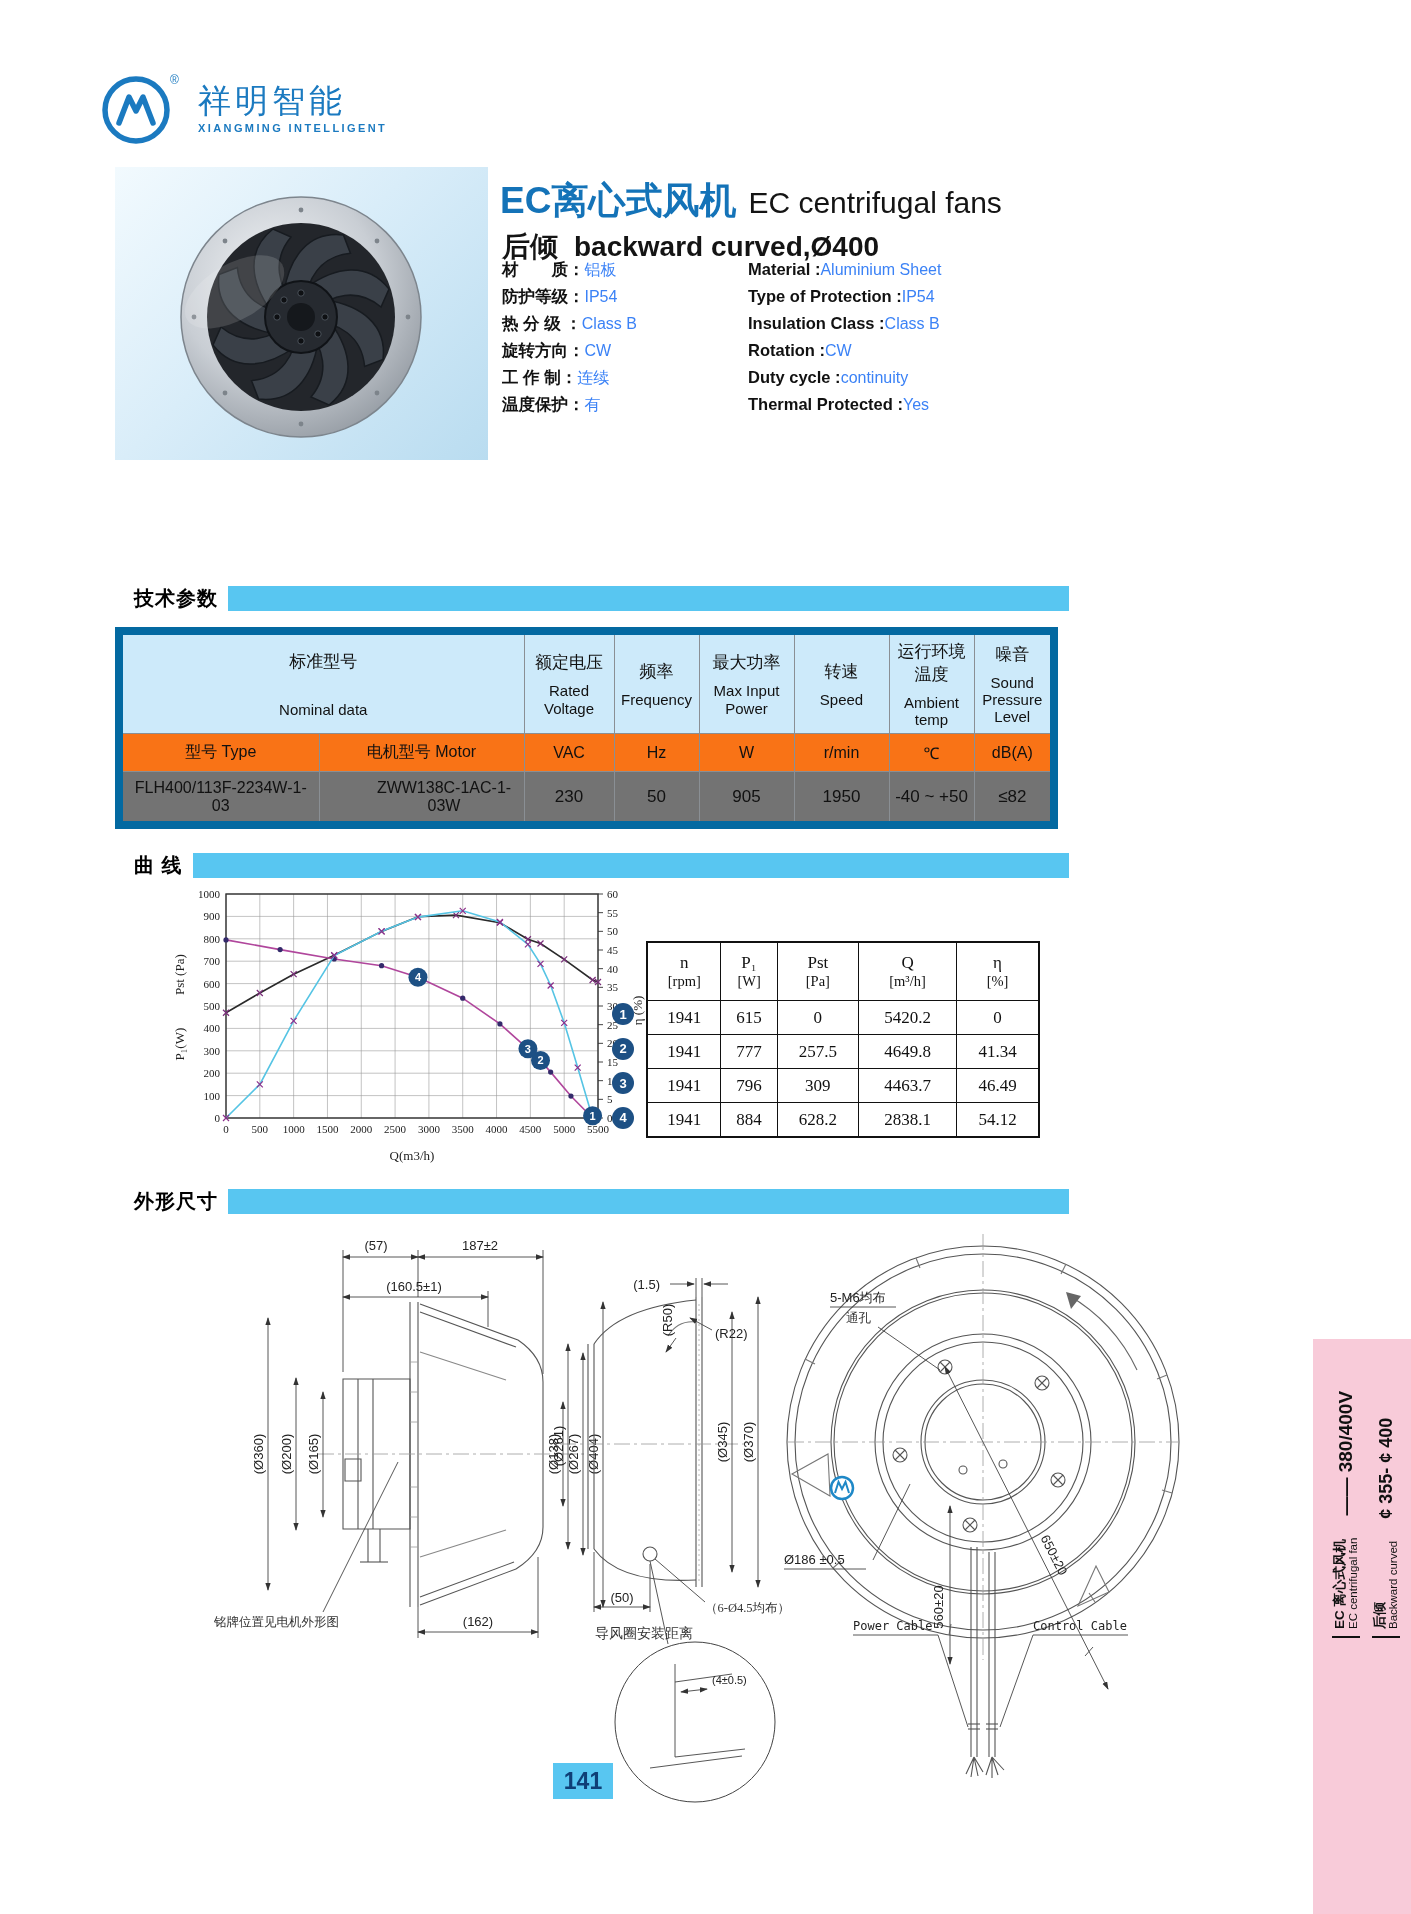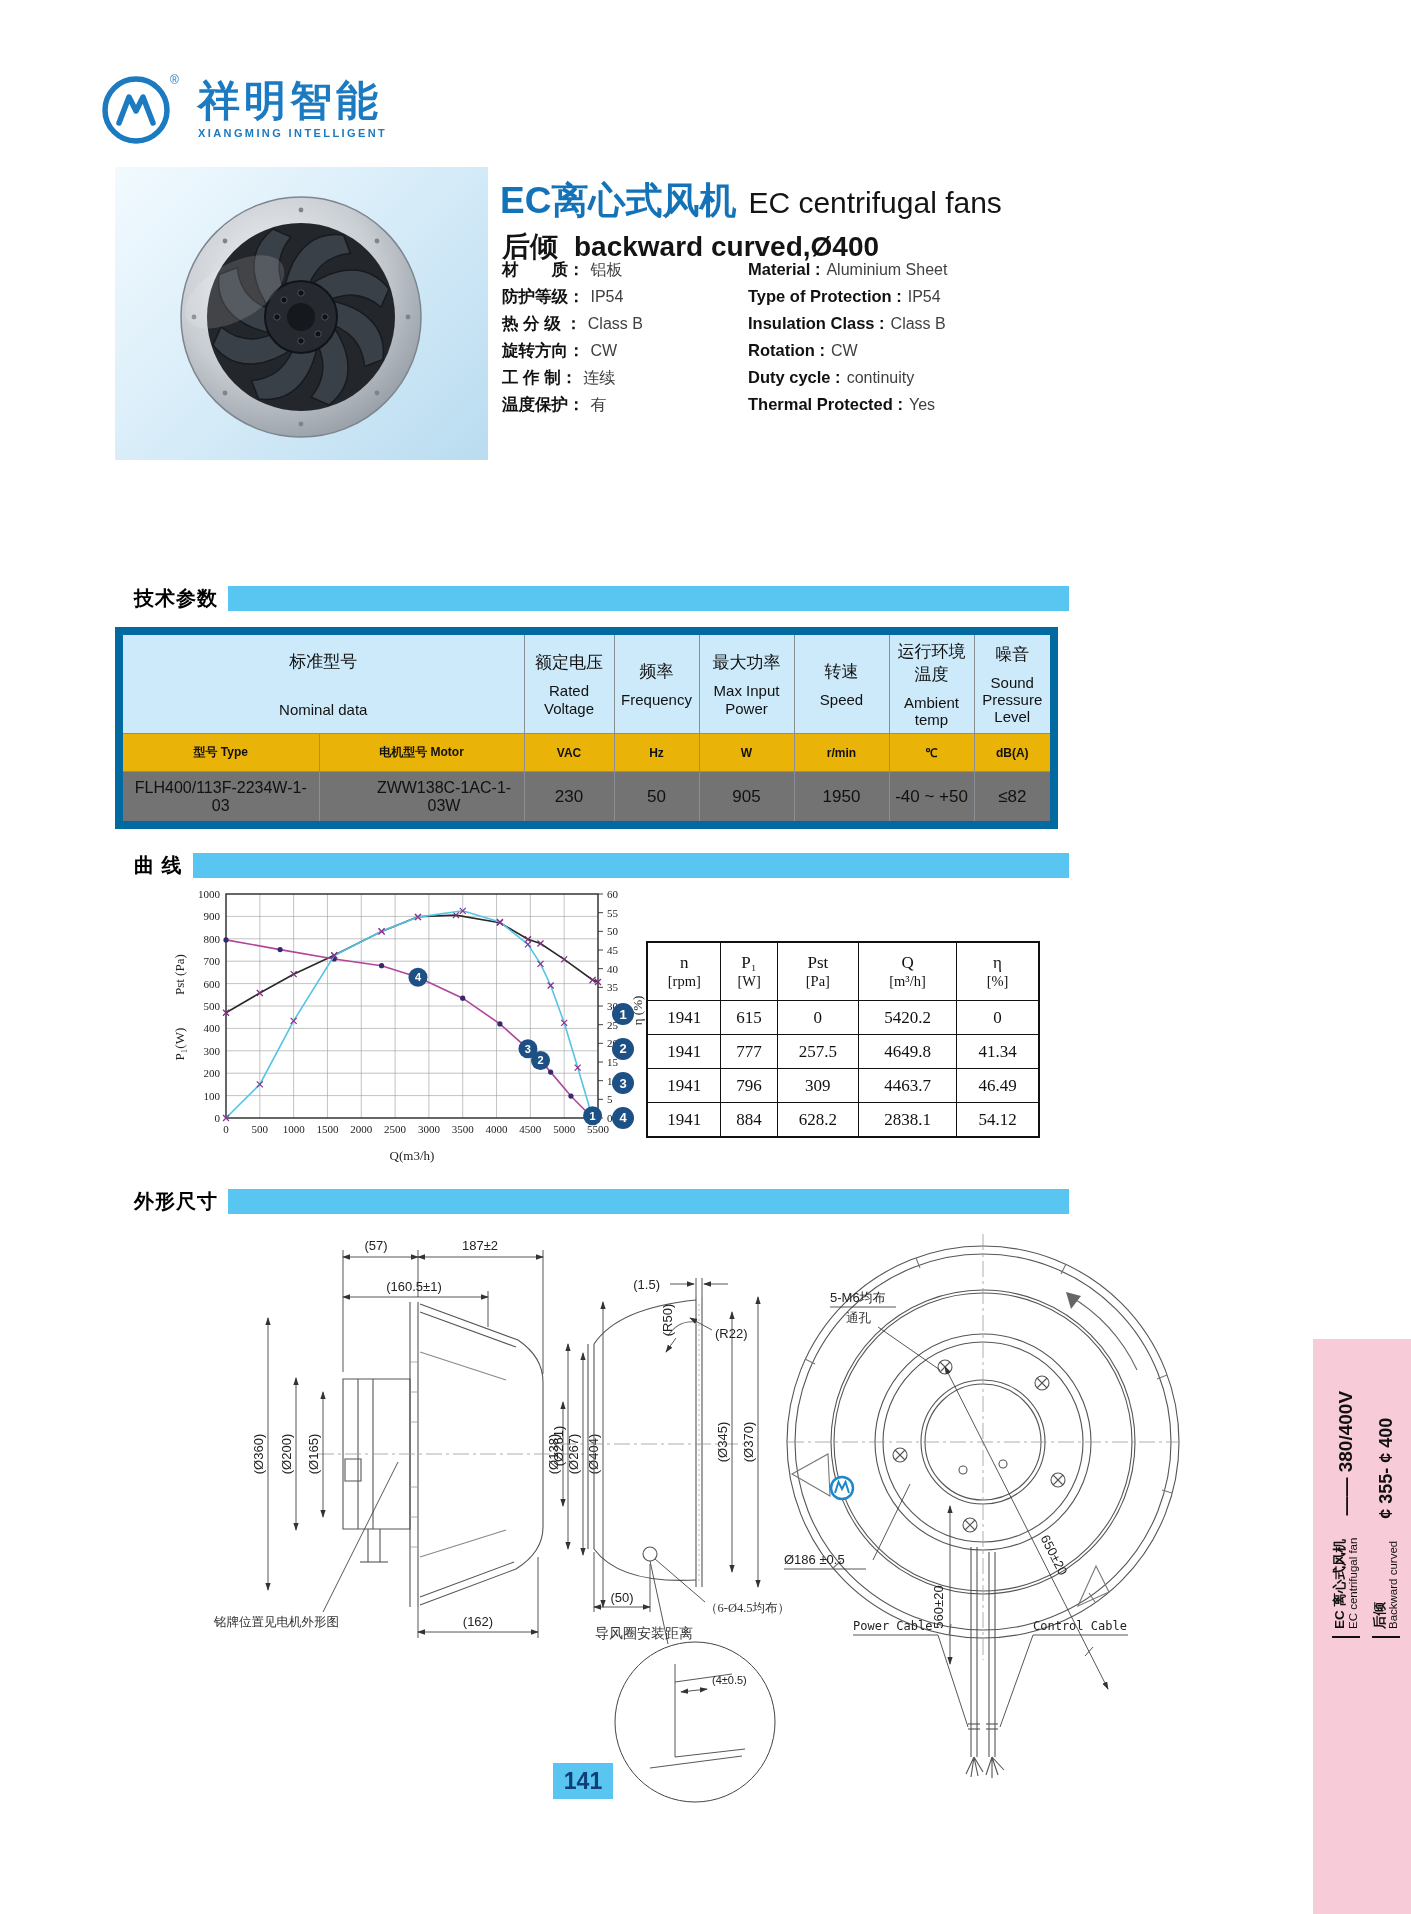--- a/index.html
+++ b/index.html
@@ -2,53 +2,53 @@
 <html><head>
 <meta charset="utf-8">
 <style>
   html,body{margin:0;padding:0;background:#e8e8e8;}
   .page{position:relative;width:1411px;height:1914px;background:#ffffff;overflow:hidden;
         font-family:"Liberation Sans",sans-serif;color:#111;}
   .abs{position:absolute;}
 
   
   .brand{left:98px;top:68px;display:flex;align-items:center;gap:14px;}
-  .brand-text .cn{font-size:42px;font-weight:bold;color:#1b7ac0;letter-spacing:4px;line-height:1.05;}
+  .brand-text .cn{font-size:33px;font-weight:normal;color:#1b7ac0;letter-spacing:4px;line-height:1.05;}
   .brand-text .en{font-size:11px;font-weight:bold;color:#1b7ac0;letter-spacing:2.4px;margin-top:3px;}
 
   
   .photo-panel{left:115px;top:167px;width:373px;height:293px;
     background:linear-gradient(135deg,#f2fafe 0%,#d9edf9 45%,#b9dcf0 100%);}
   .photo-panel svg{display:block;margin:0 auto;}
 
   
   .title-line1{left:500px;top:176px;white-space:nowrap;}
   .title-line1 .cn{font-size:37px;font-weight:bold;color:#1473b8;}
   .title-line1 .en{font-size:30px;color:#141414;margin-left:12px;}
   .title-line2{left:502px;top:228px;white-space:nowrap;font-weight:bold;font-size:28px;color:#141414;}
   .title-line2 .en{margin-left:16px;}
   .spec-col{line-height:26px;font-size:16px;}
   .spec-cn{left:502px;top:256px;width:240px;}
   .spec-en{left:748px;top:256px;width:320px;}
   .spec-row{white-space:nowrap;}
   .spec-label{font-weight:bold;font-size:16.5px;color:#111;}
-  .spec-value{margin-left:6px;color:#404040;}
+  .spec-value{color:#3b82f6;}
 
   
   .sec{display:flex;align-items:center;gap:10px;width:935px;left:115px;margin-left:19px;}
   .sec .t{font-size:20px;font-weight:bold;color:#000;white-space:nowrap;letter-spacing:1px;}
   .sec .bar{flex:1;height:25px;background:#58c6f1;}
 
   
   table{border-collapse:collapse;}
   .tech-table{left:115px;top:627px;width:935px;table-layout:fixed;
     border:8px solid #0369a1;}
   .tech-table td{border:1px solid #8a8f94;text-align:center;vertical-align:middle;padding:2px 3px;}
   .tech-table tr.h1 td{background:#cdeafa;height:94px;}
-  .tech-table tr.h2 td{background:#eab308;height:33px;font-size:12px;font-weight:bold;}
+  .tech-table tr.h2 td{background:#f97316;height:33px;font-size:16px;}
   .tech-table tr.dv td{background:#737373;height:45px;font-size:17px;}
   .tech-table .cnl{font-size:17px;}
   .tech-table .enl{font-size:15px;margin-top:8px;line-height:1.15;}
 
   
   .chart-box{left:168px;top:880px;width:484px;height:300px;}
   .tick{font-family:"Liberation Serif",serif;font-size:11px;fill:#222;}
   .axis-title{font-family:"Liberation Serif",serif;font-size:13px;fill:#222;}
   .ptnum{font-size:11px;font-weight:bold;fill:#fff;font-family:"Liberation Sans",sans-serif;}
 

